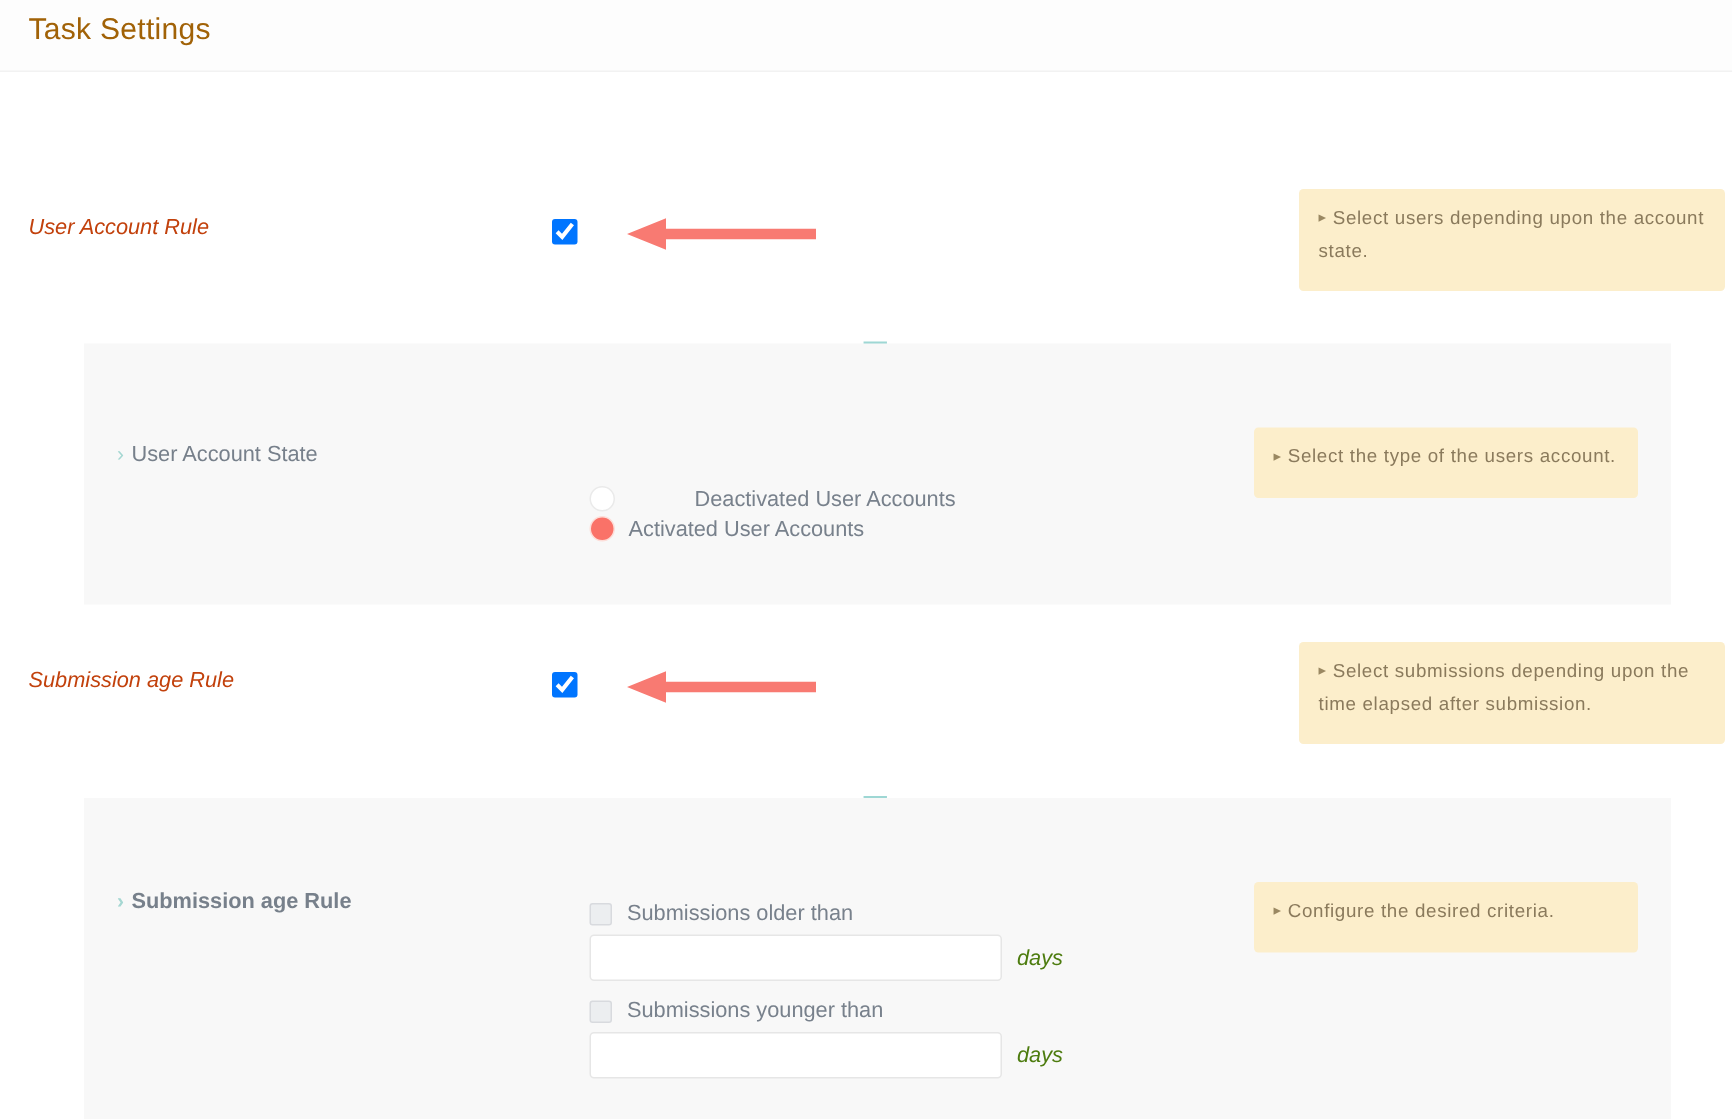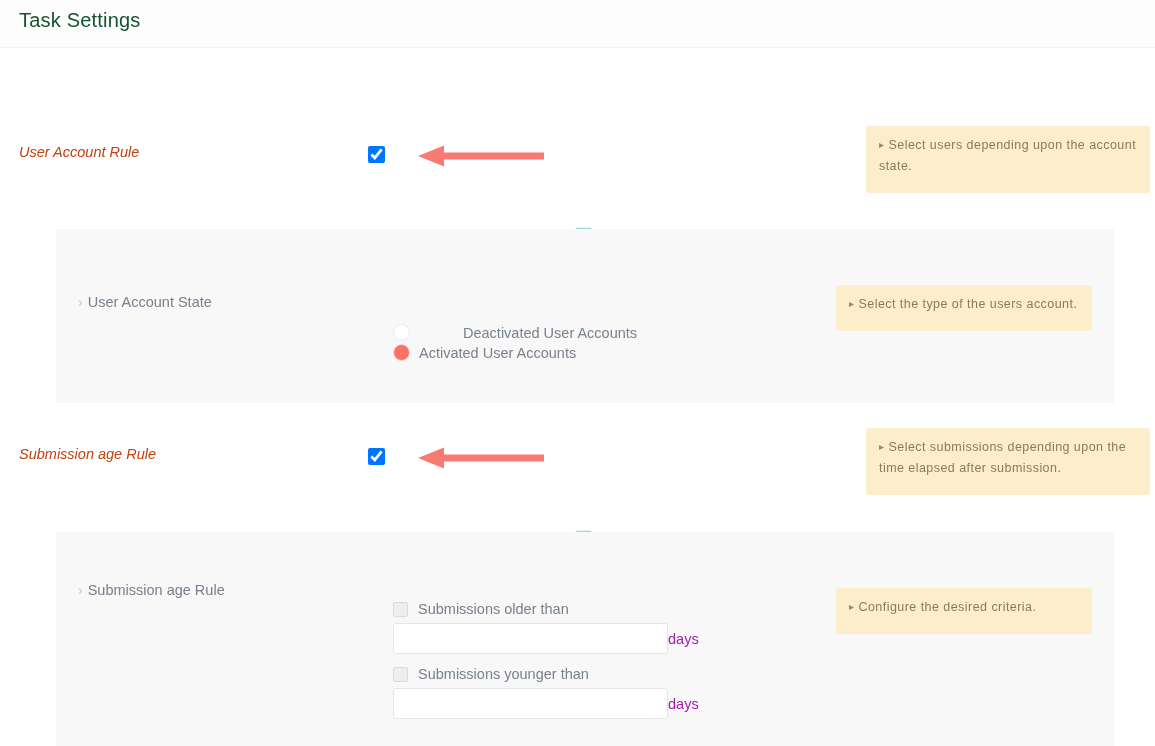--- a/index.html
+++ b/index.html
@@ -26,21 +26,21 @@
     height: 48px;
     background: #fdfdfd;
     border-bottom: 1px solid #f2f2f2;
   }
   .header-title {
     position: absolute;
     left: 19px;
     top: 9px;
     font-size: 20px;
     font-weight: 400;
-    color: #14532d;
+    color: #a16207;
     letter-spacing: 0.2px;
   }
 
   
   .rule-row {
     position: absolute;
     left: 0;
     width: 1155px;
     height: 60px;
   }
@@ -172,23 +172,24 @@
     border: 1px solid #e6e6e6;
     border-radius: 3px;
     background: #fff;
     font-family: "Liberation Sans", sans-serif;
     font-size: 14px;
     color: #555;
     padding: 0 8px;
     outline: none;
   }
   .days {
-    margin-left: 0;
-    font-size: 14.5px;
-    color: #a21caf;
+    margin-left: 10px;
+    font-size: 14.5px;
+    color: #4d7c0f;
+    font-style: italic;
   }
 </style>
 </head>
 <body>
 
 <div class="page">
 
   <div class="header">
     <div class="header-title">Task Settings</div>
   </div>
@@ -242,21 +243,21 @@
   </div>
 
   <div class="turn-arrow" style="left:571px; top:525px;">
     <svg width="30" height="30" viewBox="0 0 30 30">
       <path d="M6 7 H19 V20" fill="none" stroke="#9ed7d4" stroke-width="2.6" stroke-linecap="square"></path>
       <polygon points="19,27 13.2,18.5 24.8,18.5" fill="#9ed7d4"></polygon>
     </svg>
   </div>
 
   <div class="panel" style="top:532px; height:214px;">
-    <div class="panel-label" style="left:22px; top:50px;">
+    <div class="panel-label" style="left:22px; top:60px;font-weight:bold;">
       <span class="chev">›</span><span>Submission age Rule</span>
     </div>
 
     <div class="cb-row" style="left:337px; top:69px;">
       <span class="cb-box"></span>
       <span class="cb-label">Submissions older than</span>
     </div>
     <div class="input-row" style="left:337px; top:91px;">
       <input class="txt-input" type="text" value="" style="">
       <span class="days">days</span>

